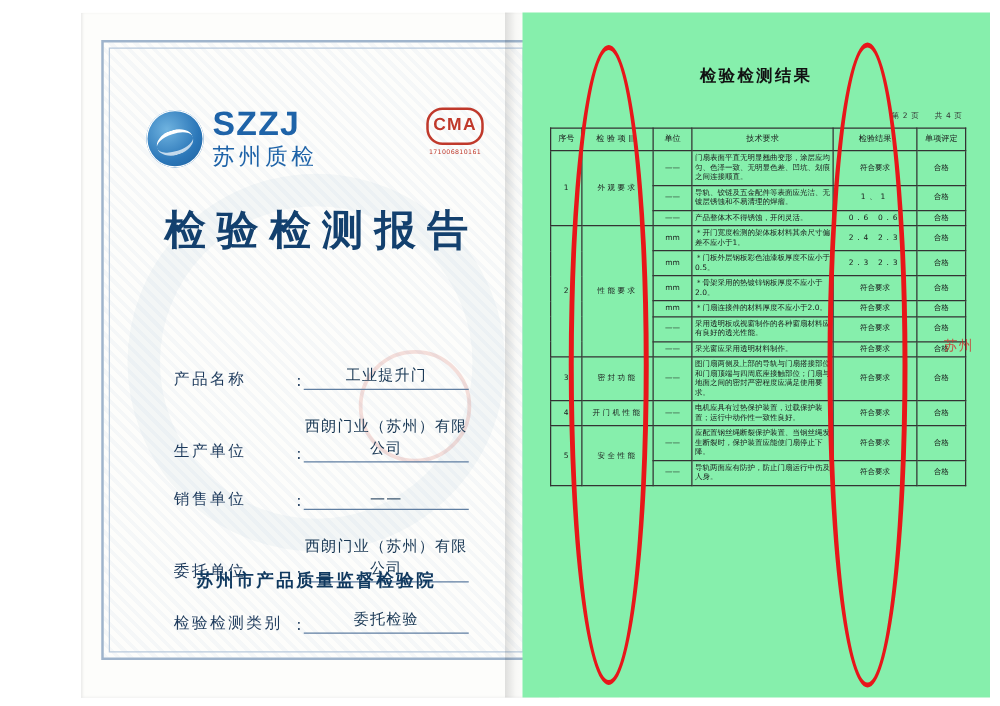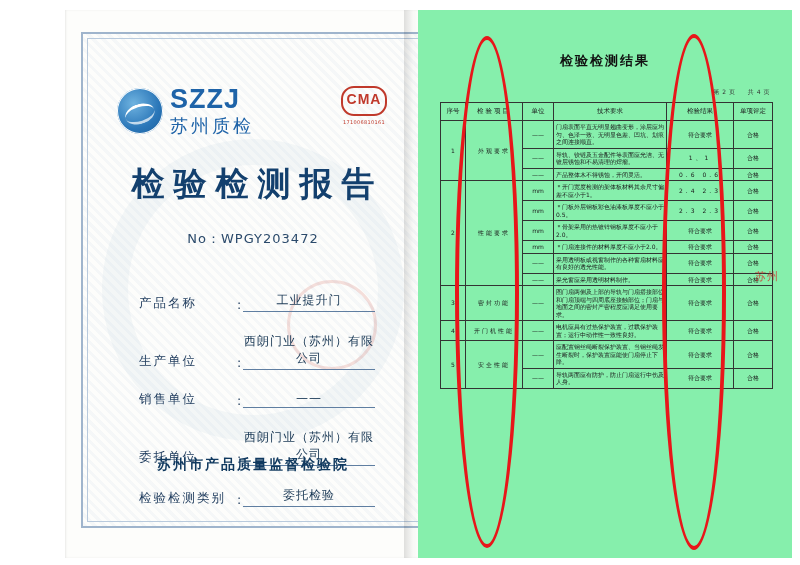--- a/index.html
+++ b/index.html
@@ -315,21 +315,20 @@
           <div class="cn">苏州质检</div>
         </div>
       </div>
 
       <div class="cma-badge">
         <div class="cma-ring">CMA</div>
         <div class="cma-no">171006810161</div>
       </div>
 
       <div class="cover-title">检验检测报告</div>
-      <div class="cover-no">No：WPGY203472</div>
 
       <div class="stamp-faint"></div>
 
       <div class="fields">
         <div class="field-row">
           <div class="field-label">产品名称</div>
           <div class="field-colon">:</div>
           <div class="field-value">工业提升门</div>
         </div>
         <div class="field-row">

